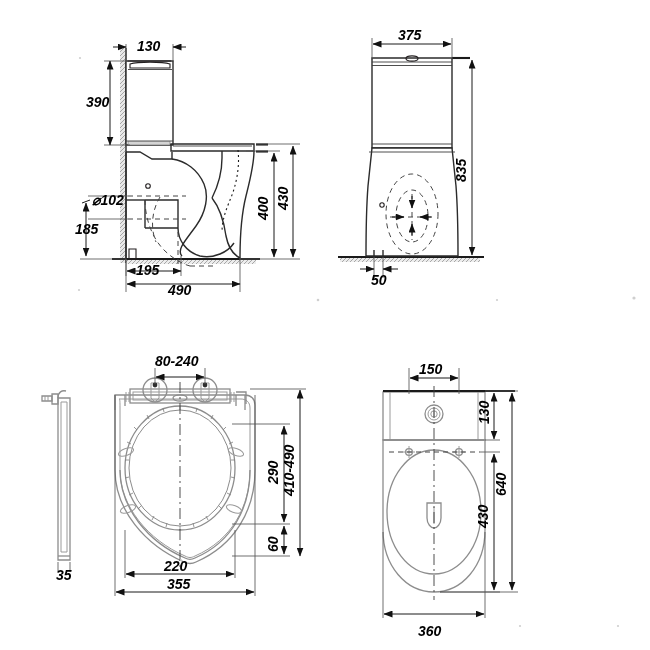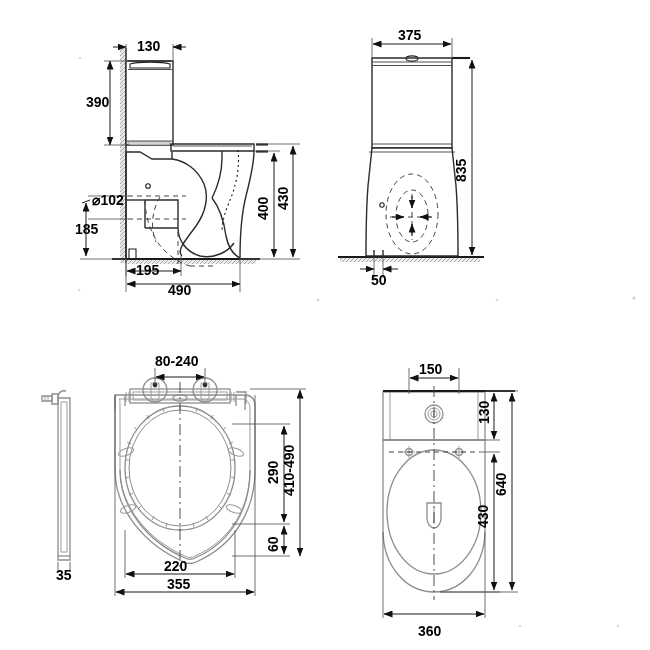--- a/index.html
+++ b/index.html
@@ -1,18 +1,18 @@
 <!DOCTYPE html>
 <html><head>
 <meta charset="utf-8">
 <style>
   html,body{margin:0;padding:0;background:#ffffff;}
   body{width:650px;height:650px;overflow:hidden;
        font-family:"Liberation Sans",sans-serif;}
-  #sheet{position:relative;width:644px;height:650px;background:#86efac;}
+  #sheet{position:relative;width:644px;height:650px;background:#86efac;font-style:italic;}
   svg{display:block;}
   .ln{stroke:#231f20;fill:none;stroke-width:1.1;}
   .ln-thin{stroke:#3a3a3a;fill:none;stroke-width:0.9;}
   .ln-med{stroke:#2b2b2b;fill:none;stroke-width:1.4;}
   .ln-hv{stroke:#1a1a1a;fill:none;stroke-width:2.1;}
   .ln-gray{stroke:#8d8d8d;fill:none;stroke-width:1.3;}
   .ln-gray2{stroke:#9a9a9a;fill:none;stroke-width:1.0;}
   .dim{stroke:#1a1a1a;fill:none;stroke-width:1.0;}
   .ext{stroke:#555;fill:none;stroke-width:0.85;}
   .dash-s{stroke:#444;fill:none;stroke-width:1.0;stroke-dasharray:5 4;}

